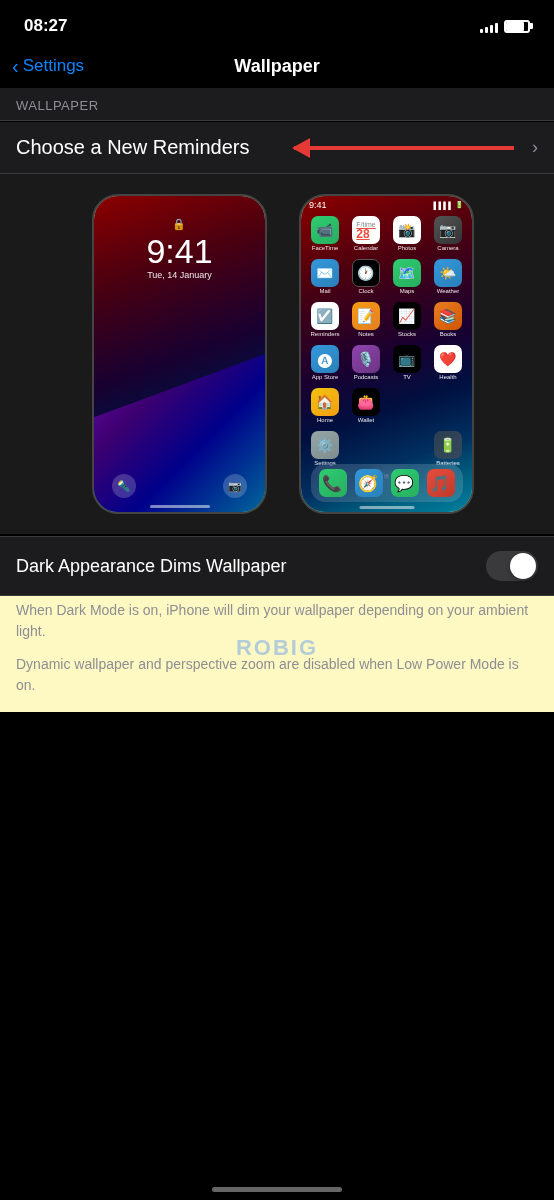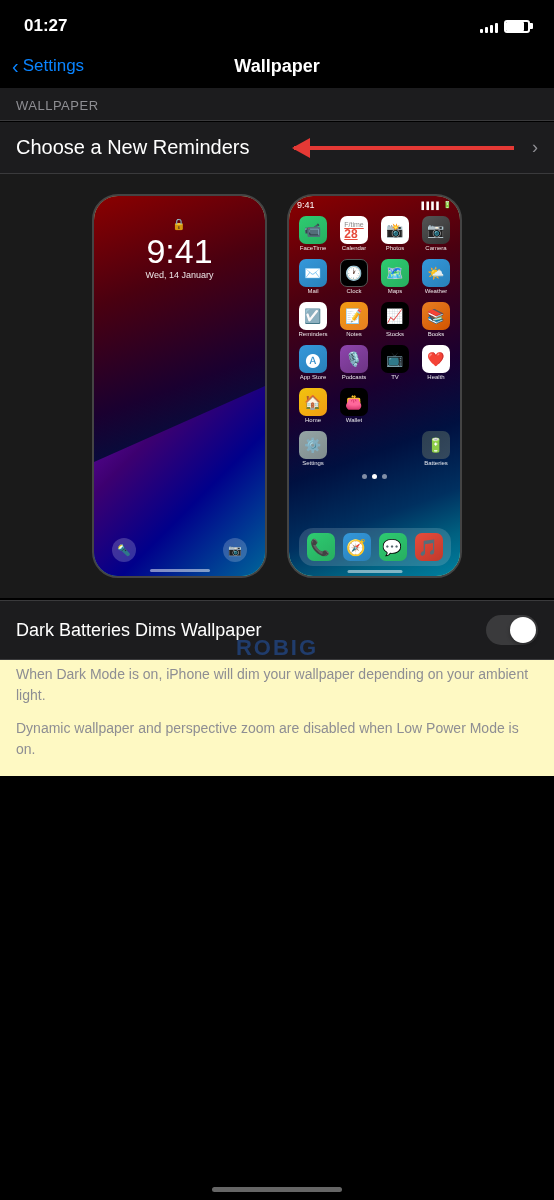--- a/index.html
+++ b/index.html
@@ -186,26 +186,27 @@
       padding: 20px 30px;
       display: flex;
       gap: 20px;
       justify-content: center;
       align-items: center;
     }
 
     
     .phone-mockup {
       width: 175px;
-      height: 384px;
+      height: 320px;
       border-radius: 26px;
       border: 2px solid #444;
       overflow: hidden;
       position: relative;
       background: #86efac;
+      margin-left: 12px;
     }
 
     
     .lock-screen {
       width: 100%;
       height: 100%;
       position: relative;
       background: linear-gradient(160deg, #8b0000 0%, #4a0010 25%, #1a0030 50%, #001040 65%, #003060 80%, #006080 90%, #0080a0 100%);
       display: flex;
       flex-direction: column;
@@ -526,21 +527,21 @@
 
     .calendar-label {
       font-size: 7px;
       color: #888;
     }
   </style>
 </head>
 <body>
 
 <div class="status-bar">
-  <span class="status-time">01:27</span>
+  <span class="status-time">08:27</span>
   <div class="status-icons">
     <div class="signal-bars">
       <div class="signal-bar" style="height:4px"></div>
       <div class="signal-bar" style="height:6px"></div>
       <div class="signal-bar" style="height:8px"></div>
       <div class="signal-bar" style="height:10px"></div>
     </div>
     <div class="battery-icon">
       <div class="battery-fill"></div>
     </div>
@@ -571,21 +572,21 @@
 
 <div class="wallpaper-preview-area">
 
   <div class="watermark">ROBIG</div>
 
   <div class="phone-mockup">
     <div class="lock-screen">
       <div class="lock-screen-top">
         <span class="lock-icon">🔒</span>
         <span class="lock-time">9:41</span>
-        <span class="lock-date">Wed, 14 January</span>
+        <span class="lock-date">Tue, 14 January</span>
       </div>
       <div class="lock-screen-bottom">
         <div class="lock-bottom-icon">🔦</div>
         <div class="lock-bottom-icon">📷</div>
       </div>
       <div class="lock-home-indicator"></div>
     </div>
   </div>
 
   <div class="phone-mockup">
@@ -725,21 +726,21 @@
         <div class="dock-app dock-messages">💬</div>
         <div class="dock-app dock-music">🎵</div>
       </div>
 
       <div class="home-home-indicator"></div>
     </div>
   </div>
 </div>
 
 <div class="settings-row">
-  <span class="settings-row-label">Dark Batteries Dims Wallpaper</span>
+  <span class="settings-row-label">Dark Appearance Dims Wallpaper</span>
   <div class="toggle-switch">
     <div class="toggle-knob"></div>
   </div>
 </div>
 
 <div class="footer-text">
   <p>When Dark Mode is on, iPhone will dim your wallpaper depending on your ambient light.</p>
   <p>Dynamic wallpaper and perspective zoom are disabled when Low Power Mode is on.</p>
 </div>
 

